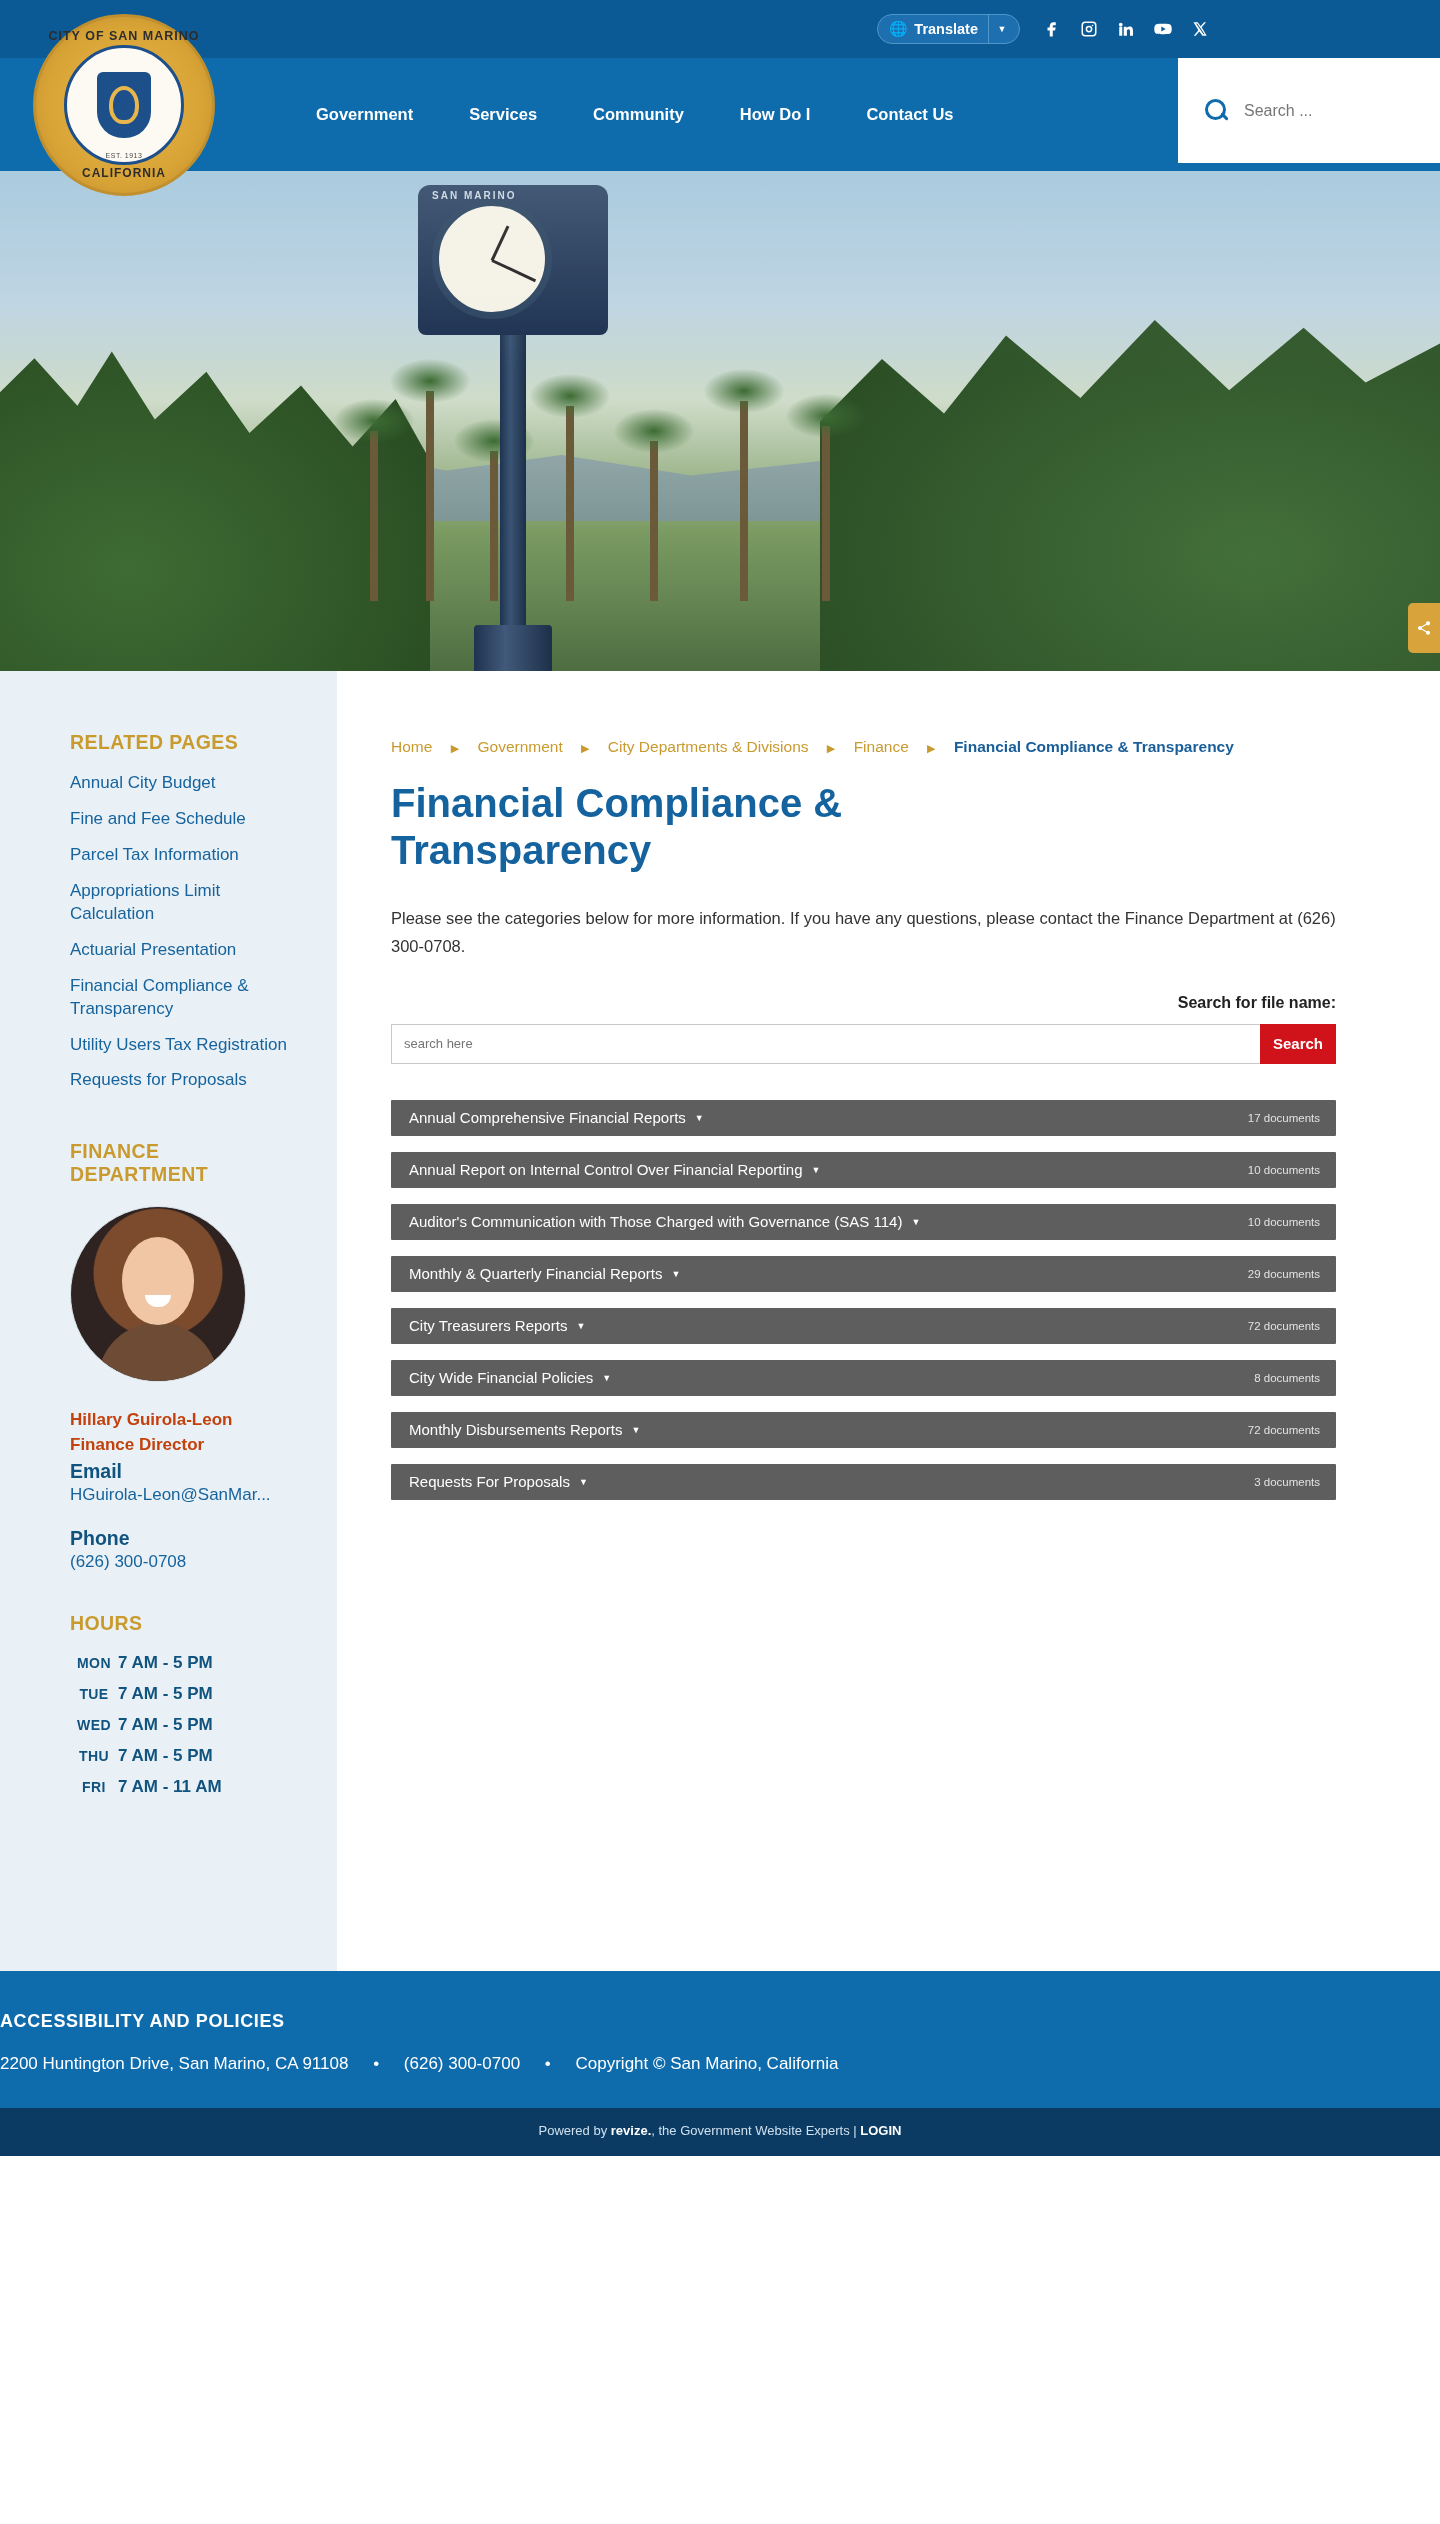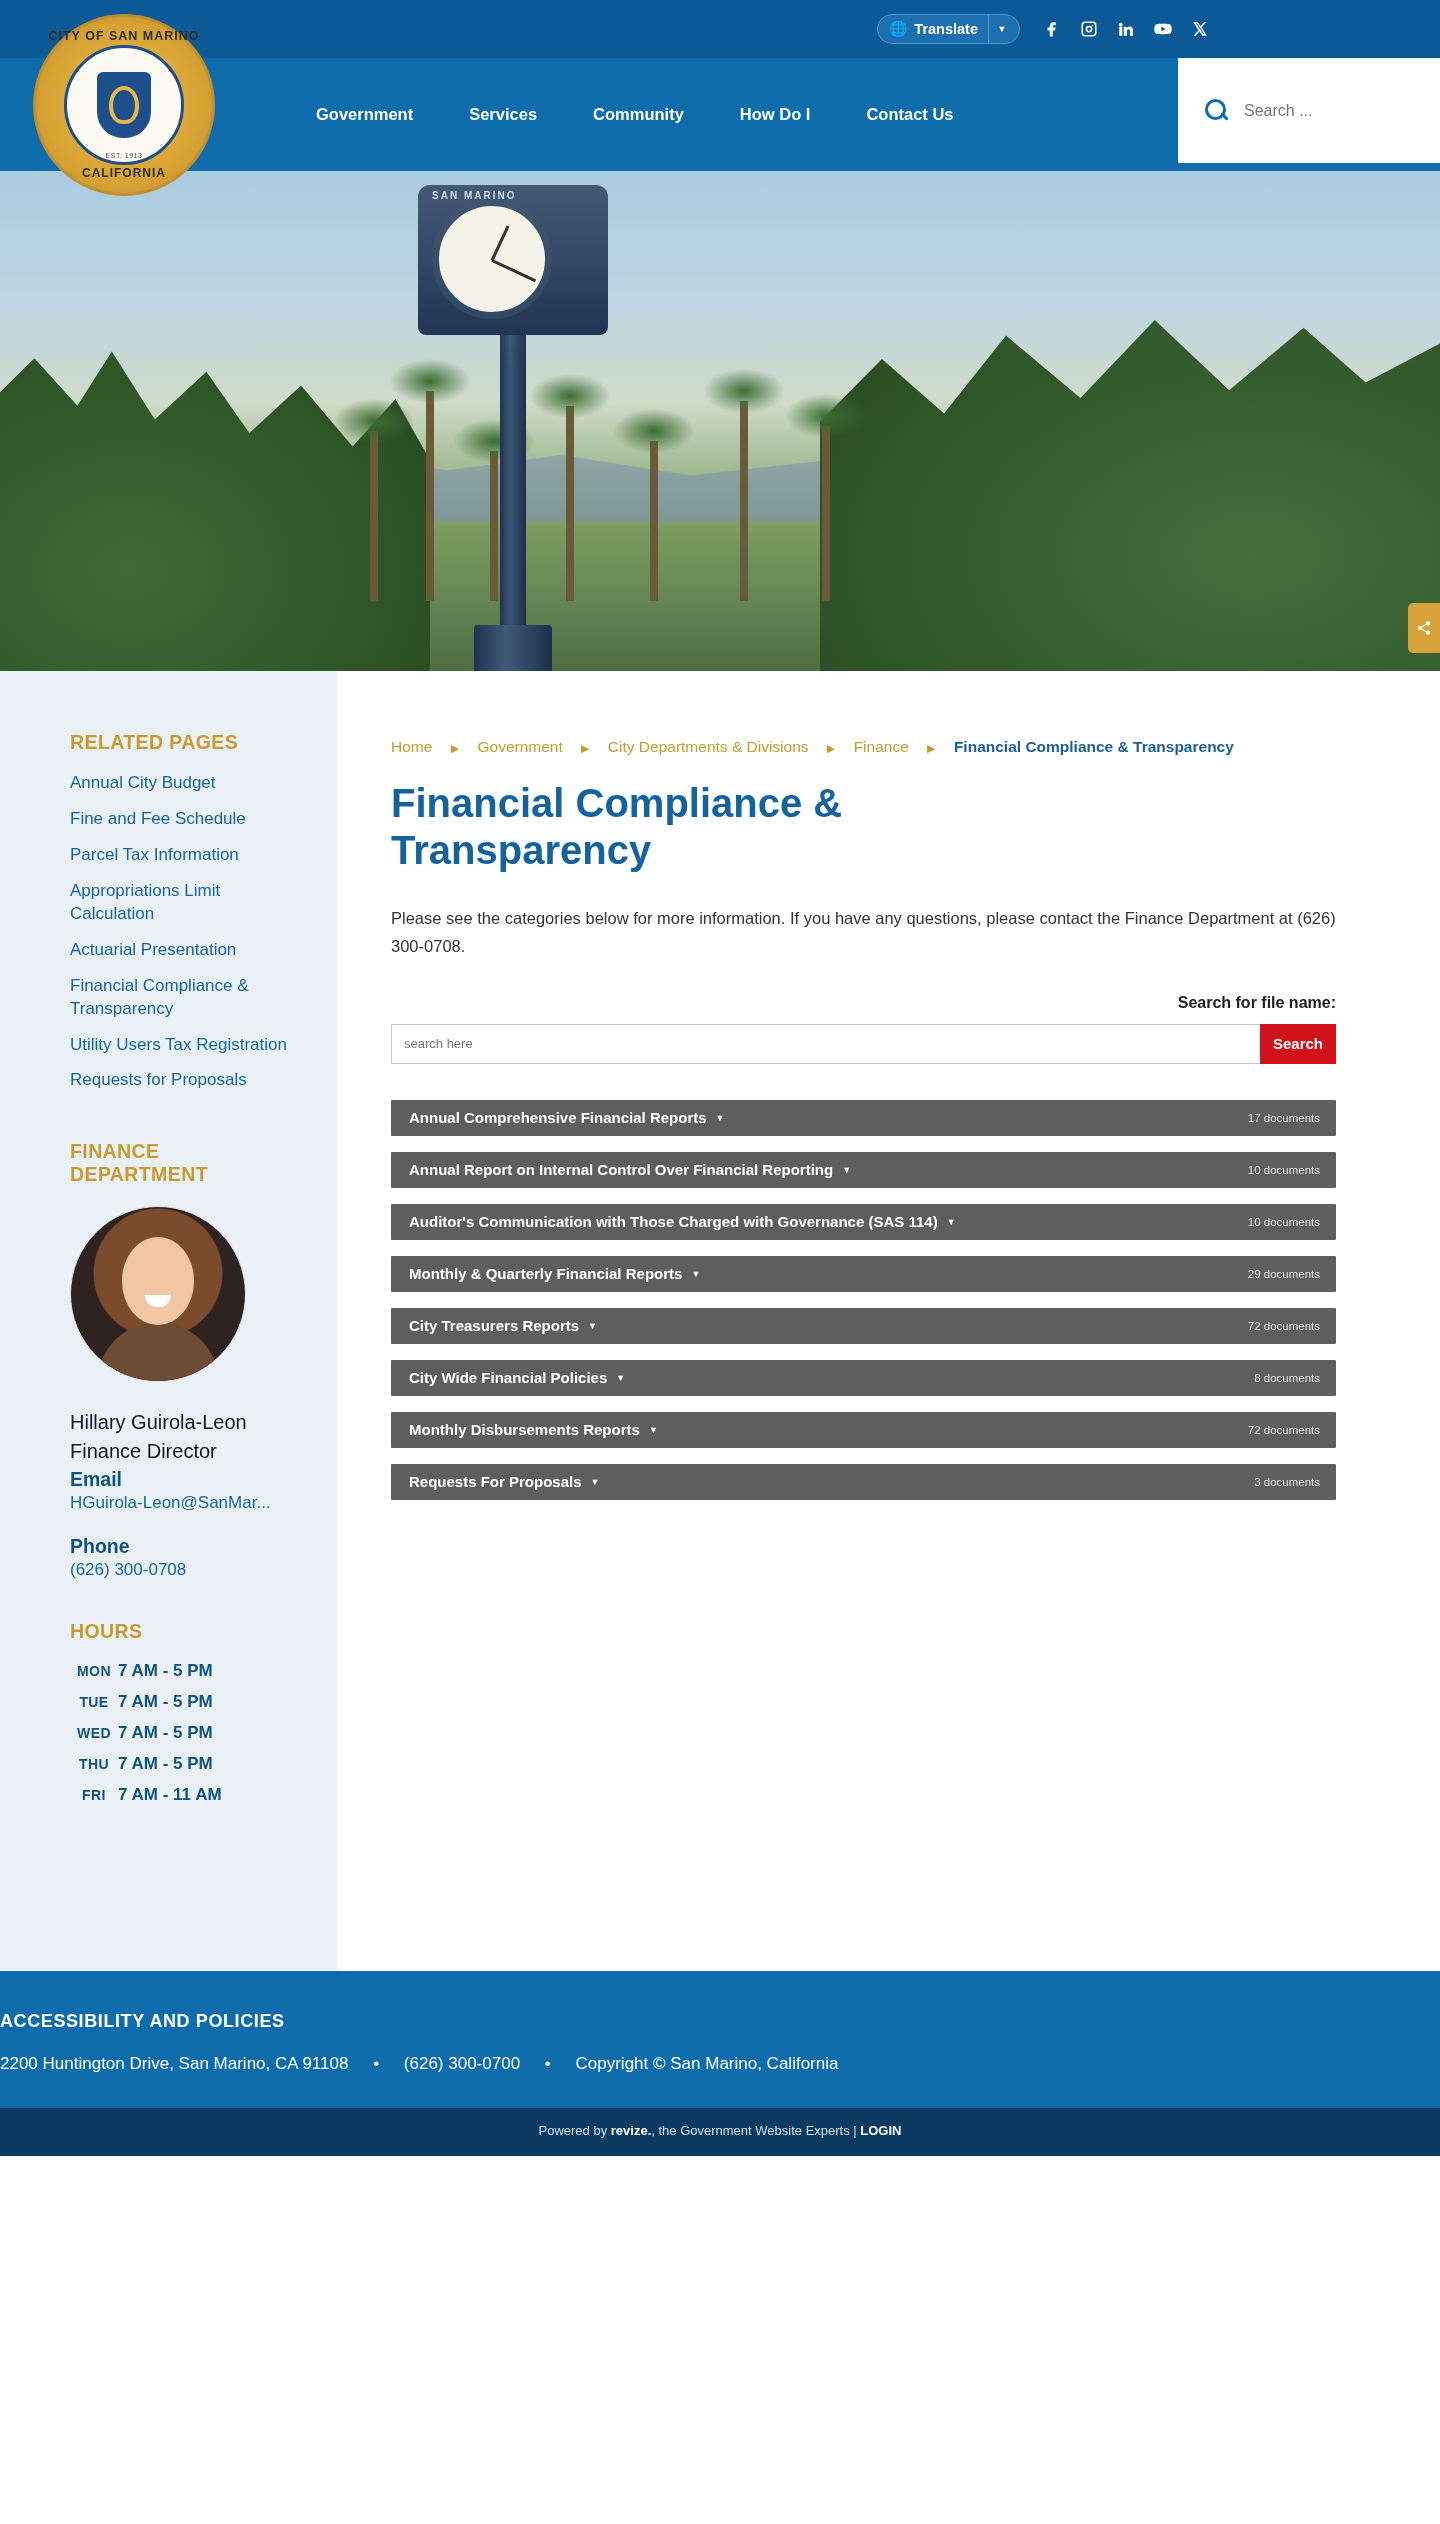--- a/index.html
+++ b/index.html
@@ -277,21 +277,21 @@
   }
   .avatar .face {
     position: absolute; left: 50%; top: 30px; transform: translateX(-50%);
     width: 72px; height: 88px; border-radius: 38px/46px; background: #f1c6a5; z-index: 2;
   }
   .avatar .smile {
     position: absolute; left: 50%; top: 88px; transform: translateX(-50%);
     width: 26px; height: 12px; border-radius: 0 0 16px 16px; background: #fff; z-index: 3;
   }
   .contact-name {
-    color: #0f172a; font-size: 20px; font-weight: normal; line-height: 1.45;
+    color: #c2410c; font-size: 17px; font-weight: bold; line-height: 1.45;
   }
   .contact-label {
     color: #11537f; font-size: 19.5px; font-weight: bold; margin-top: 2px;
   }
   .contact-value {
     color: #16639d; font-size: 17px; margin-top: 2px; word-break: break-all;
   }
   .contact-block { margin-top: 22px; }
   .hours-heading { margin-top: 40px; }
   .hours-row { display: flex; align-items: baseline; margin-bottom: 11px; text-align: center; }
@@ -332,21 +332,21 @@
     border: none; font-size: 15px; font-weight: bold; cursor: pointer;
     font-family: "Liberation Sans", sans-serif;
   }
   .acc-list { width: 945px; }
   .acc-item {
     height: 36px; background: #5e5e5e; color: #fff;
     display: flex; align-items: center; justify-content: space-between;
     padding: 0 16px 0 18px; margin-bottom: 16px; cursor: pointer;
     border-radius: 1px;
   }
-  .acc-title { font-size: 15px; font-weight: bold; display: flex; align-items: center; text-align: center; }
+  .acc-title { font-size: 15px; font-weight: normal; display: flex; align-items: center; text-align: center; }
   .acc-title .caret { margin-left: 9px; font-size: 9px; }
   .acc-count { font-size: 11.5px; color: #e2e2e2; }
 
   
   .footer {
     background: #0e6bac; color: #fff; text-align: left;
     padding: 40px 0 34px 0;
   }
   .footer-title {
     font-size: 18px; font-weight: bold; letter-spacing: .6px; margin-bottom: 22px;

